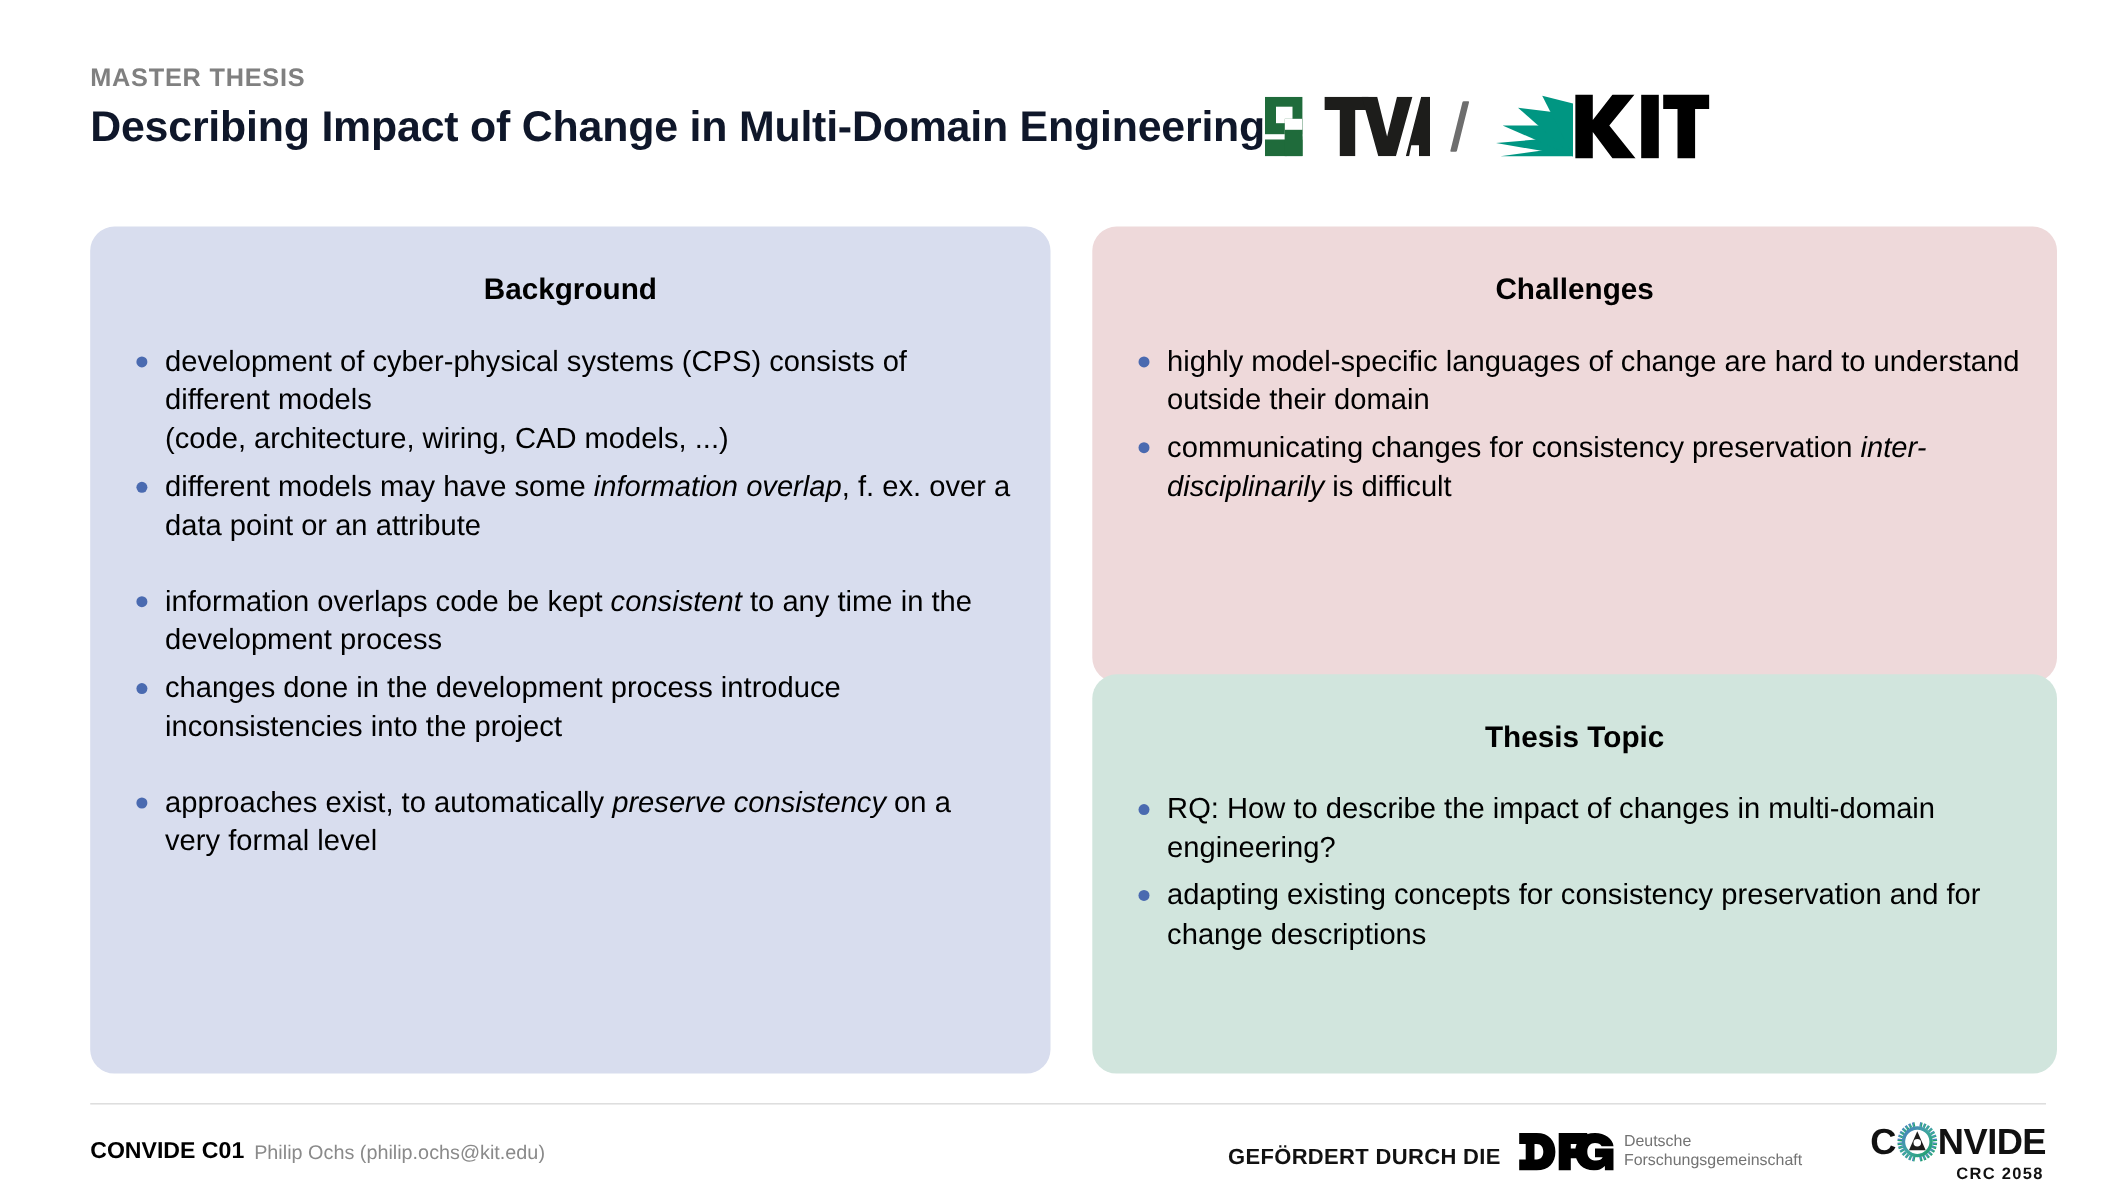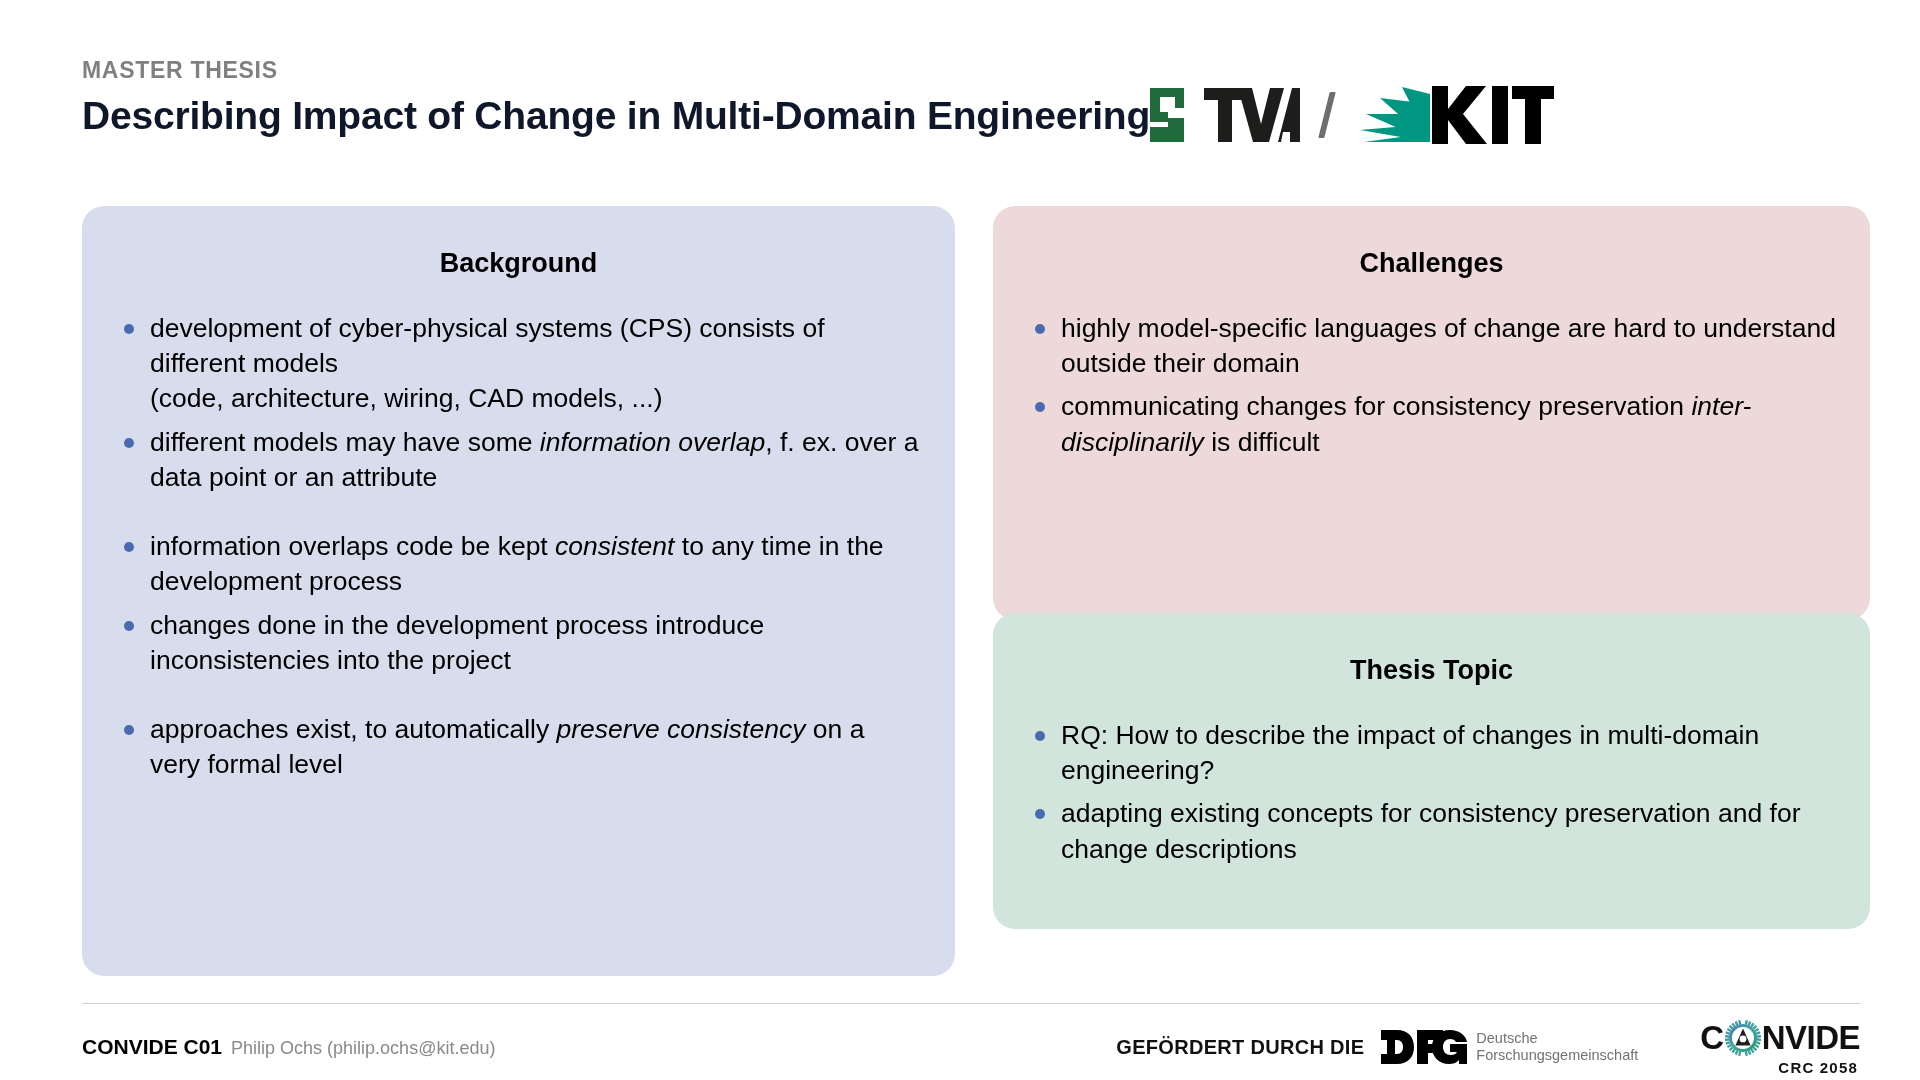--- a/index.html
+++ b/index.html
@@ -114,21 +114,21 @@
     left: 993px;
     top: 206px;
     width: 877px;
     height: 414px;
     background: #eed9da;
   }
   #panel-thesis {
     left: 993px;
     top: 613px;
     width: 877px;
-    height: 316px;
+    height: 363px;
     background: #d1e5dd;
   }
 
   
   .footer-rule {
     position: absolute;
     left: 82px;
     right: 60px;
     top: 1003px;
     height: 1px;
@@ -158,21 +158,21 @@
   .footer-author {
     font-size: 18px;
     color: #8a8a8a;
   }
 
   .footer-right {
     display: flex;
     align-items: center;
     gap: 62px;
   }
-  .dfg-block { display: flex; align-items: center; gap: 17px; }
+  .dfg-block { display: flex; align-items: flex-end; gap: 17px; }
   .dfg-label {
     font-size: 20px;
     font-weight: bold;
     letter-spacing: 0.3px;
     color: #111;
     white-space: nowrap;
   }
   .dfg-mark { display: flex; align-items: center; gap: 9px; }
   .dfg-name {
     font-size: 14.5px;

